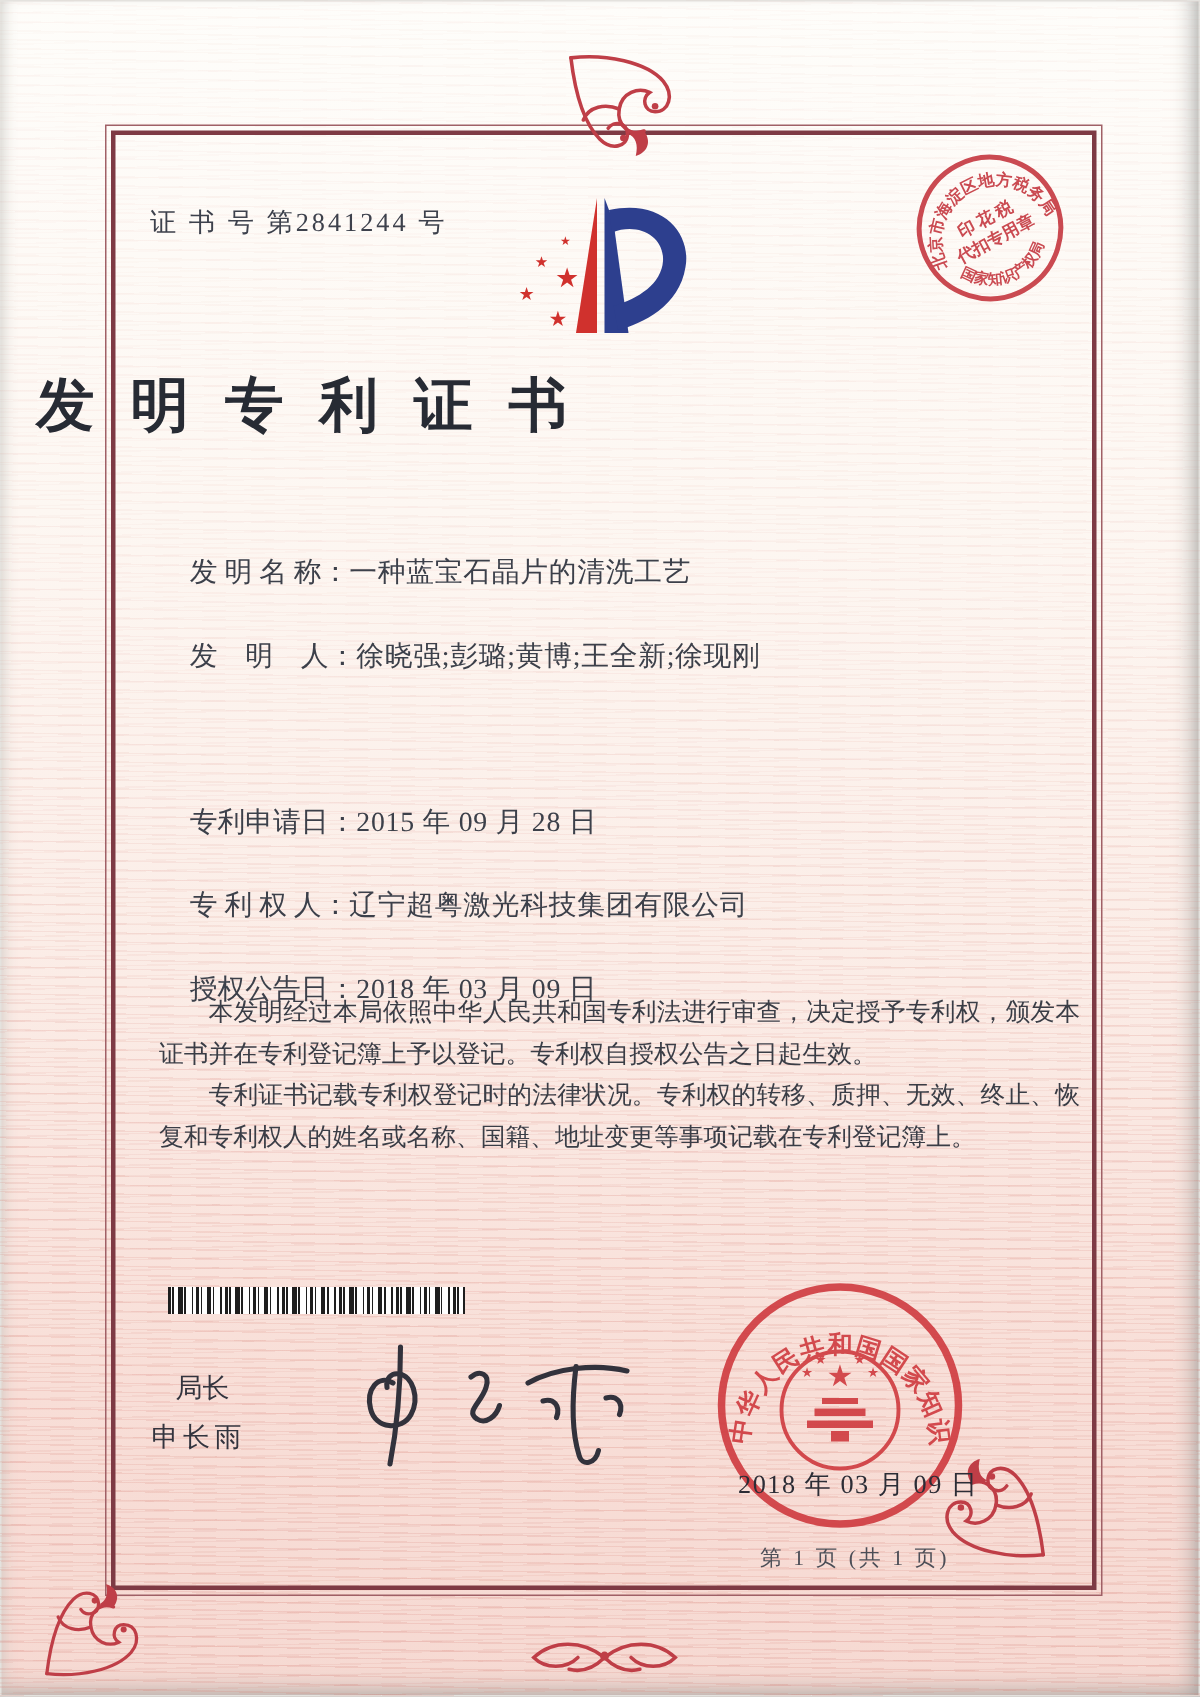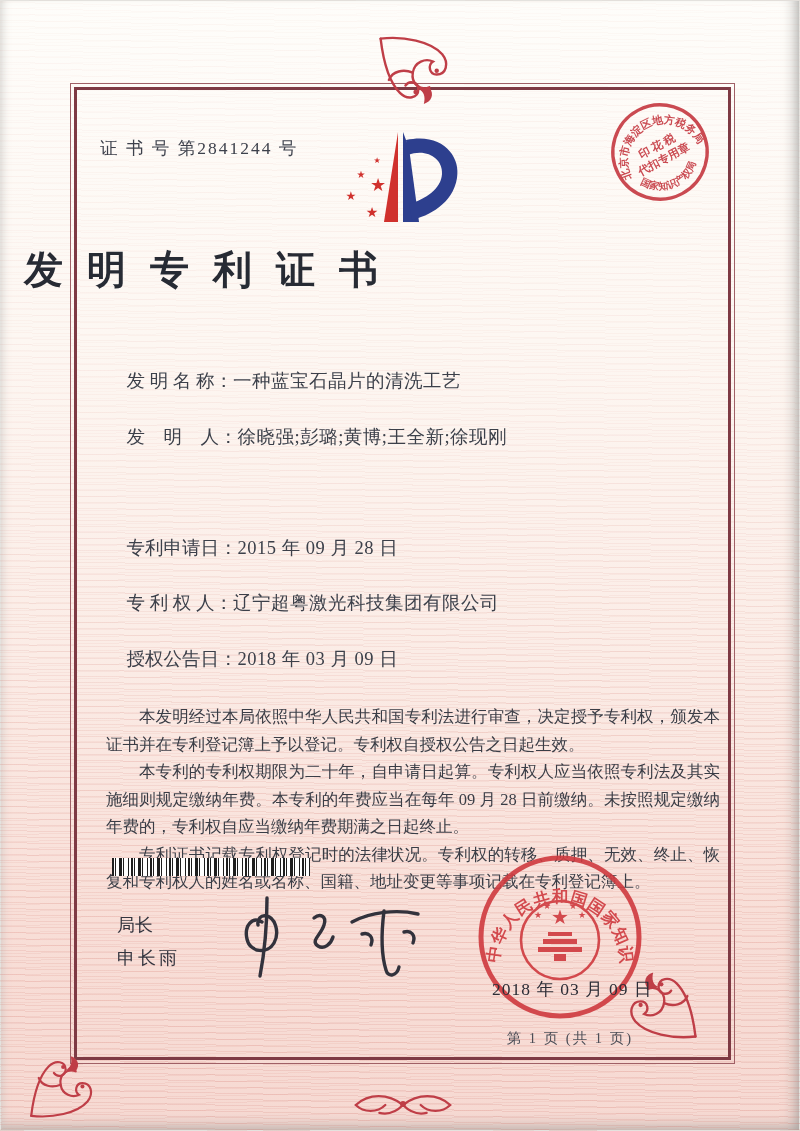--- a/index.html
+++ b/index.html
@@ -20,26 +20,26 @@
     mask-image:linear-gradient(180deg,rgba(0,0,0,0.18) 0%,rgba(0,0,0,0.30) 35%,rgba(0,0,0,0.75) 65%,rgba(0,0,0,0.95) 100%);
   }
   .frame-outer{position:absolute;left:70px;top:83px;width:665px;height:981px;border:1.5px solid #a06066;z-index:2;}
   .frame-inner{position:absolute;inset:3px;border:3px solid #7e3a44;}
   .cert-no{position:absolute;left:100px;top:136px;z-index:4;font-size:17.5px;letter-spacing:2px;color:#3d414c;white-space:pre;}
   .logo{position:absolute;left:320px;top:116px;z-index:4;}
   .title{position:absolute;left:0;right:0;top:243px;margin:0;z-index:4;
          font-size:39px;font-weight:700;color:#272b34;letter-spacing:24px;text-indent:24px;}
   .field{position:absolute;left:108px;z-index:4;font-size:18.5px;color:#3c404a;white-space:pre;}
   .fvalue{letter-spacing:0.5px;}
-  .paras{position:absolute;left:106px;top:661px;width:614px;z-index:4;margin-top:42px;}
+  .paras{position:absolute;left:106px;top:661px;width:614px;z-index:4;}
   .paras p{margin:0;text-indent:2em;font-size:16.5px;line-height:27.5px;text-align:justify;color:#3a3d46;}
   .barcode{position:absolute;left:112px;top:858px;width:198px;height:18px;z-index:4;
     background:repeating-linear-gradient(90deg,#1e1e1e 0 2px,#fff 2px 3px,#1e1e1e 3px 4px,#fff 4px 7px,#1e1e1e 7px 10px,#fff 10px 11px,#1e1e1e 11px 12px,#fff 12px 16px,#1e1e1e 16px 17px,#fff 17px 19px);}
   .sig-title{position:absolute;left:117px;top:913px;z-index:4;font-size:18px;color:#33343e;text-align:right;}
-  .sig-name{position:absolute;left:117px;top:946px;z-index:4;font-size:18px;letter-spacing:3px;color:#33343e;}
+  .sig-name{position:absolute;left:101px;top:946px;z-index:4;font-size:18px;letter-spacing:3px;color:#33343e;}
   .signature{position:absolute;left:232px;top:890px;z-index:4;}
   .seal-main{position:absolute;left:475px;top:852px;z-index:5;opacity:0.9;}
   .seal-date{position:absolute;left:492px;top:977px;z-index:6;font-size:17.5px;color:#2c2d36;white-space:pre;letter-spacing:1px;}
   .seal-tax{position:absolute;left:606px;top:98px;z-index:5;transform:rotate(-28deg);opacity:0.92;}
   .footer{position:absolute;left:70px;width:563px;top:1029px;z-index:4;text-align:right;font-size:14.5px;letter-spacing:2px;color:#4c4e57;white-space:pre;}
   .orn{position:absolute;z-index:3;}
   .orn-top{left:366px;top:34px;transform:rotate(180deg);}
   .orn-bl{left:26px;top:1036px;transform:scaleX(-1);}
   .orn-br{left:610px;top:948px;}
   .orn-bc{left:344px;top:1084px;}
@@ -130,21 +130,20 @@
   </div>
   <div class="field" style="top:569px">
     <span class="flabel">专 利 权 人：</span><span class="fvalue">辽宁超粤激光科技集团有限公司</span>
   </div>
   <div class="field" style="top:625px">
     <span class="flabel">授权公告日：</span><span class="fvalue">2018 年 03 月 09 日</span>
   </div>
 
   <div class="paras">
     <p>本发明经过本局依照中华人民共和国专利法进行审查，决定授予专利权，颁发本证书并在专利登记簿上予以登记。专利权自授权公告之日起生效。</p>
-    <p>本专利的专利权期限为二十年，自申请日起算。专利权人应当依照专利法及其实施细则规定缴纳年费。本专利的年费应当在每年 09 月 28 日前缴纳。未按照规定缴纳年费的，专利权自应当缴纳年费期满之日起终止。</p>
     <p>专利证书记载专利权登记时的法律状况。专利权的转移、质押、无效、终止、恢复和专利权人的姓名或名称、国籍、地址变更等事项记载在专利登记簿上。</p>
   </div>
 
   <div class="barcode"></div>
 
   <div class="sig-title">局长</div>
   <div class="sig-name">申长雨</div>
   <svg class="signature" width="210" height="95" viewBox="0 0 210 95">
     <g stroke="#32323c" stroke-width="3.4" fill="none" stroke-linecap="round" stroke-linejoin="round">
       <path d="M30,32 C20,26 12,36 15,49 C18,63 36,64 42,53 C48,42 43,27 34,26 C29,25 25,29 26,35"></path>

